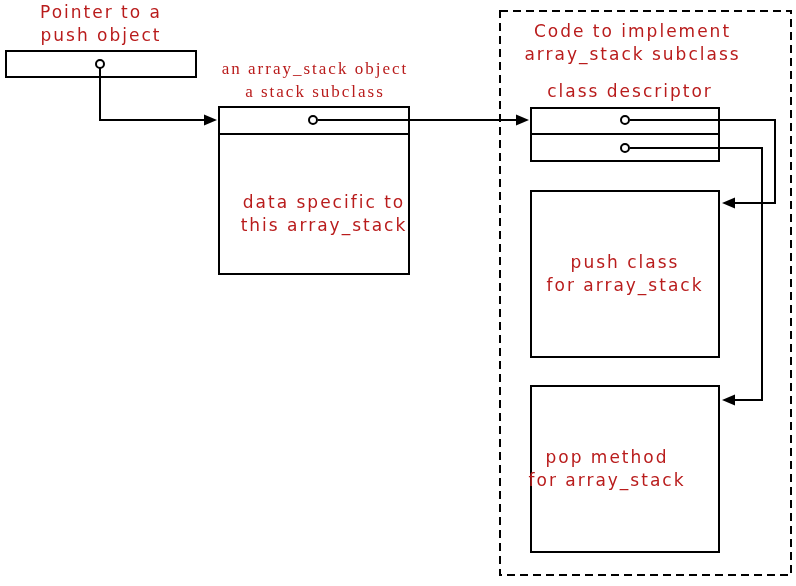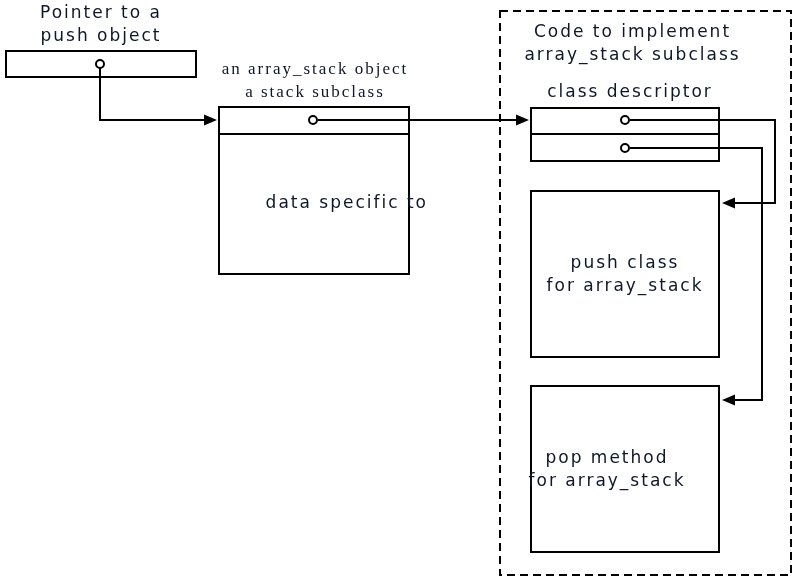--- a/index.html
+++ b/index.html
@@ -6,21 +6,21 @@
     margin: 0;
     padding: 0;
     background: #ffffff;
   }
   #canvas {
     position: relative;
     width: 796px;
     height: 586px;
     background: #ffffff;
     font-family: "DejaVu Sans", "Liberation Sans", sans-serif;
-    color: #0f172a;
+    color: #b91c1c;
     overflow: hidden;
   }
   #gfx {
     position: absolute;
     left: 0;
     top: 0;
     width: 796px;
     height: 586px;
   }
   .lbl {
@@ -86,22 +86,23 @@
   <div class="lbl" style="left:11px; top:1px; width:180px;">
     <div class="ln">Pointer to a</div>
     <div class="ln">push object</div>
   </div>
 
   <div class="lbl" style="left:195px; top:57px; width:240px;font-family:Liberation Serif, serif;">
     <div class="ln">an array_stack object</div>
     <div class="ln">a stack subclass</div>
   </div>
 
-  <div class="lbl" style="left:220px; top:191px; width:208px;text-align:right;">
+  <div class="lbl" style="left:220px; top:191px; width:208px;">
     <div class="ln">data specific to</div>
+    <div class="ln">this array_stack</div>
   </div>
 
   <div class="lbl" style="left:500px; top:20px; width:265px;">
     <div class="ln">Code to implement</div>
     <div class="ln">array_stack subclass</div>
   </div>
 
   <div class="lbl" style="left:525px; top:80px; width:210px;">class descriptor</div>
 
   <div class="inbox" style="left:531px; top:191px; width:188px; height:166px;">

